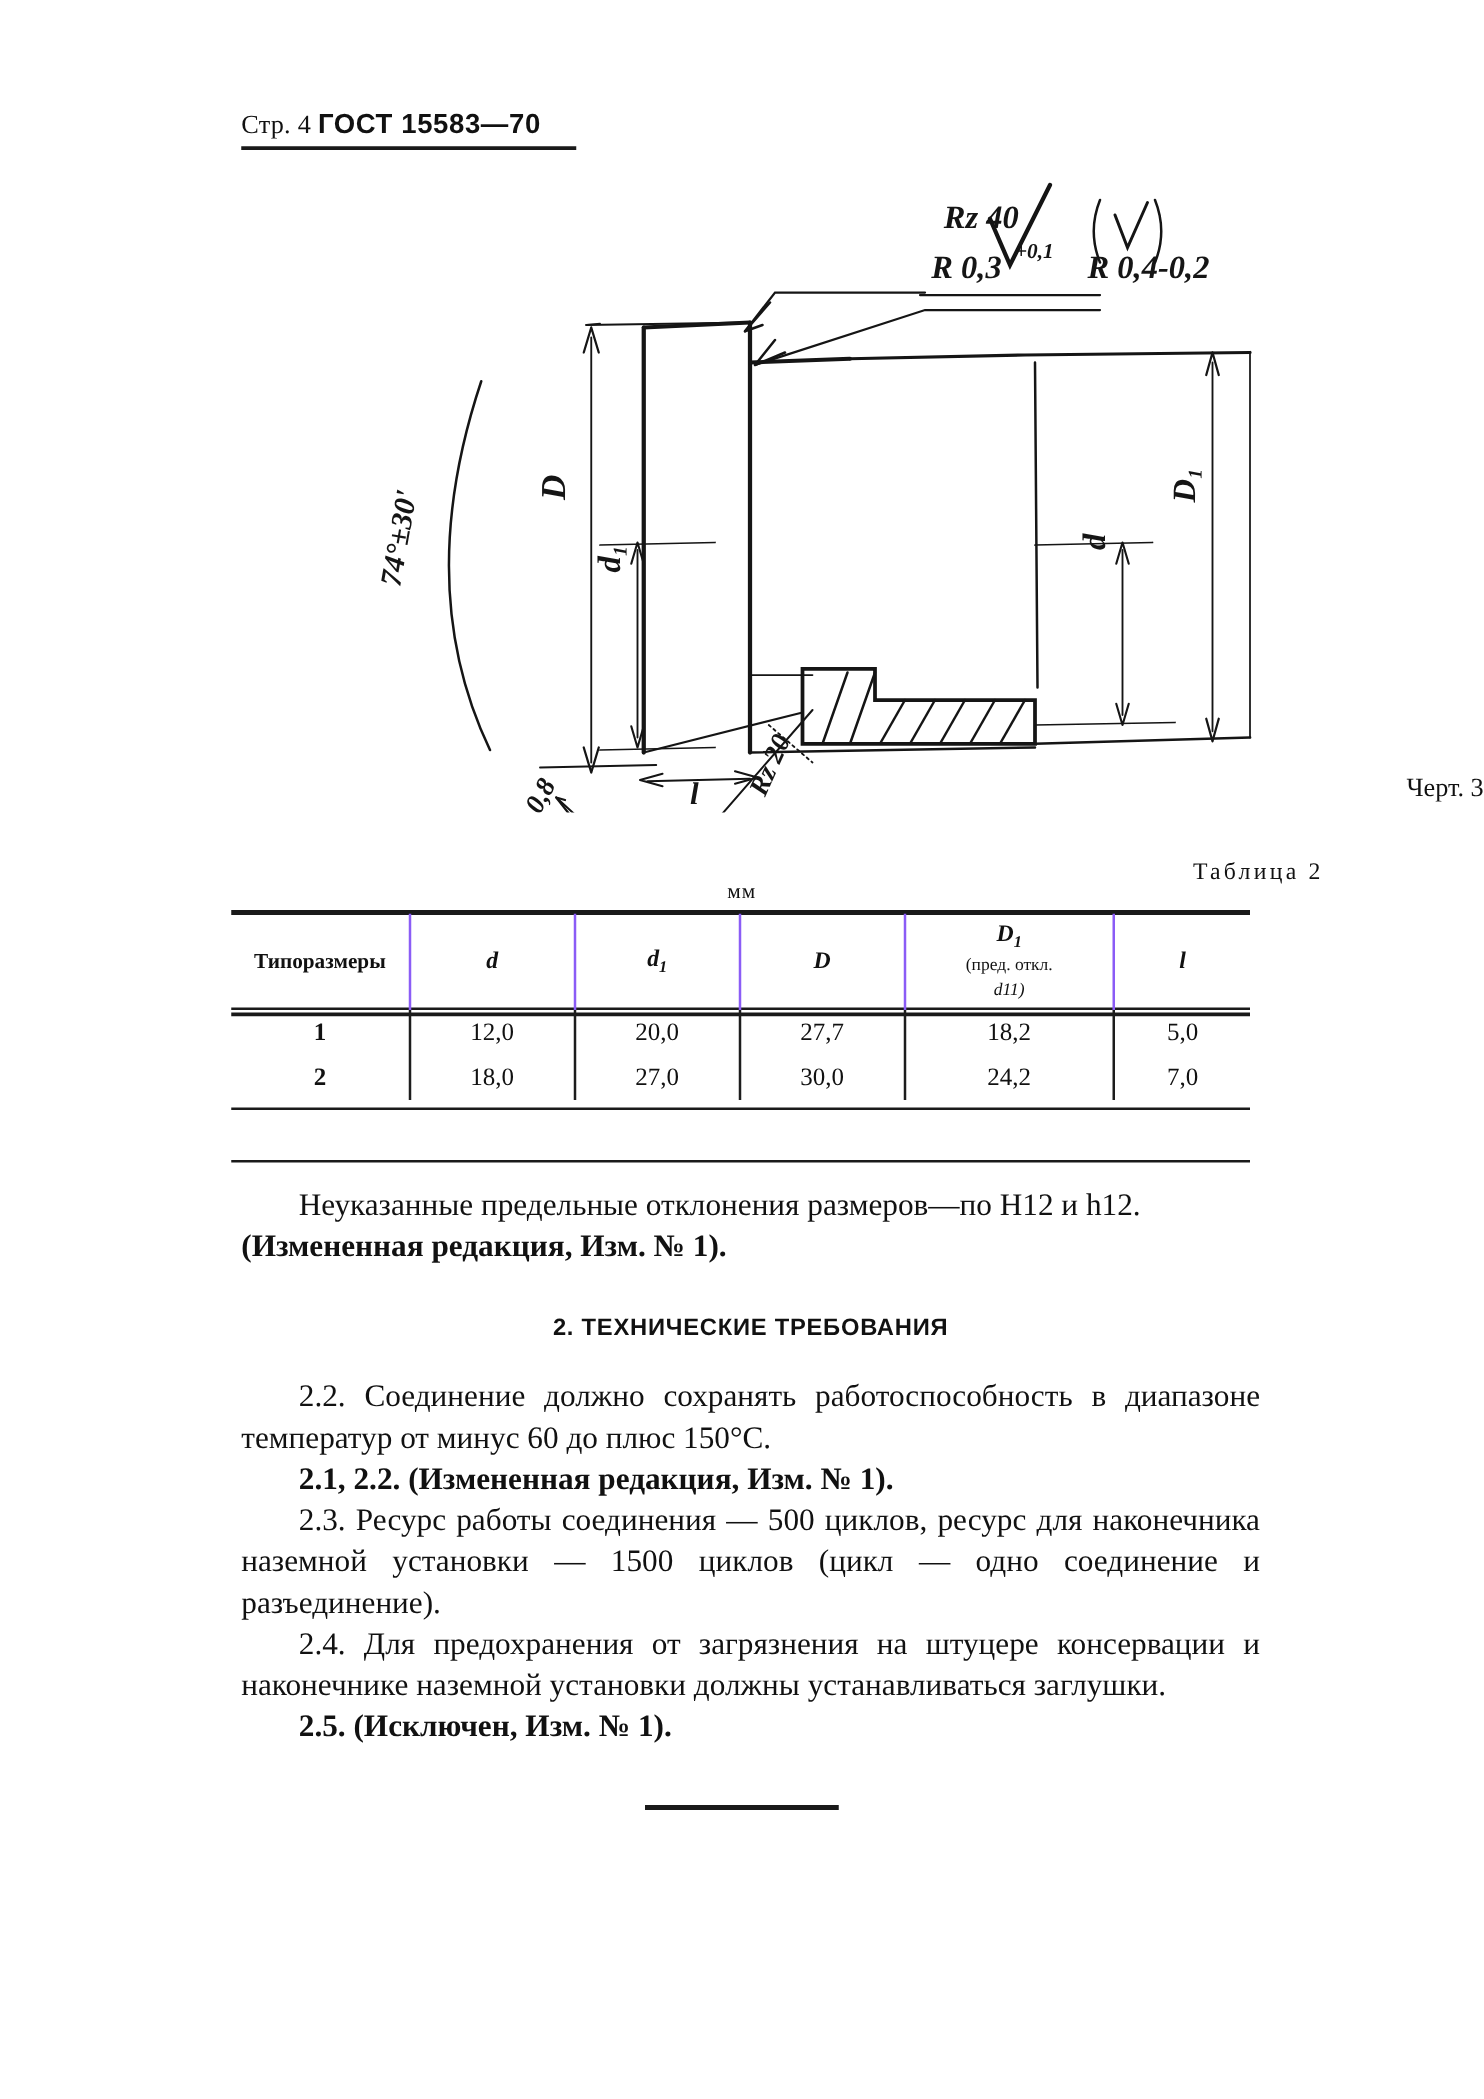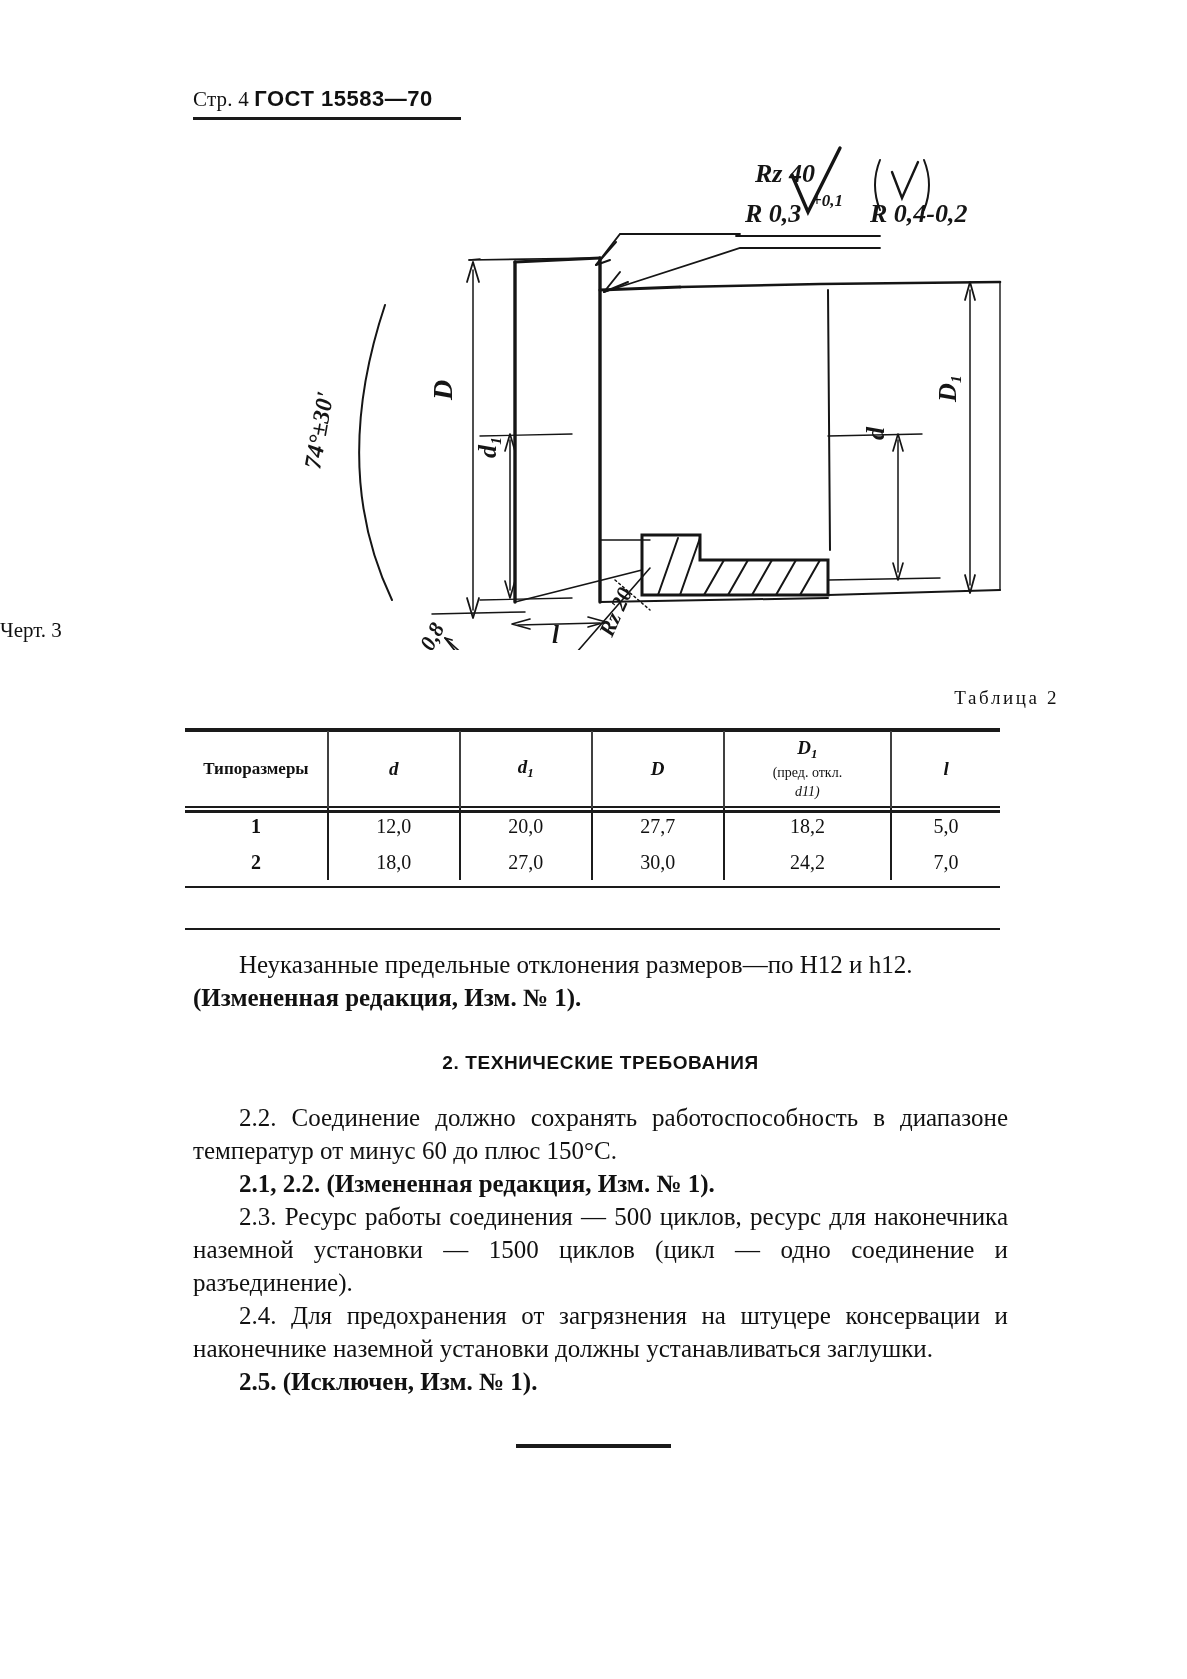--- a/index.html
+++ b/index.html
@@ -60,21 +60,21 @@
     width: 900px;
     height: 510px;
   }
   .drawing svg { display: block; }
 
   .fig-caption {
     position: absolute;
     left: 0;
     top: 618px;
     width: 1187px;
-    text-align: left;
+    text-align: right;
     font-size: 21px;
     font-family: "Liberation Serif", serif;
   }
 
   
   .table-label {
     position: absolute;
     right: 128px;
     top: 687px;
     font-size: 19px;
@@ -97,21 +97,21 @@
     top: 731px;
     width: 815px;
     border-collapse: collapse;
     font-family: "Liberation Serif", serif;
   }
   .tbl .hdr-cell {
     text-align: center;
     vertical-align: middle;
     font-size: 17px;
     padding: 6px 2px 8px;
-    border-right: 2px solid #404040;
+    border-right: 2px solid #8b5cf6;
     line-height: 1.12;
   }
   .tbl .hdr-cell:last-child { border-right: none; }
   .tbl .hdr-cell .sym {
     font-style: italic;
     font-weight: 700;
     font-size: 19px;
   }
   .tbl .hdr-cell .sub {
     font-size: 13px;
@@ -303,20 +303,21 @@
         <text x="140" y="330" font-size="24" font-style="italic" font-weight="700" transform="rotate(-80 140 330)">74°±30'</text>
 
         <text x="432" y="498" font-size="22" font-style="italic" font-weight="700" transform="rotate(-66 432 498)">Rz 20</text>
       </g>
     </svg>
   </div>
 
   <div class="fig-caption">Черт. 3</div>
 
   <div class="table-label">Таблица 2</div>
+  <div class="unit-label">мм</div>
 
   <div class="rule r-top"></div>
   <div class="rule r-hdr1"></div>
   <div class="rule r-hdr2"></div>
   <div class="rule r-row1"></div>
   <div class="rule r-bot"></div>
 
   <table class="tbl">
     <thead>
       <tr>

